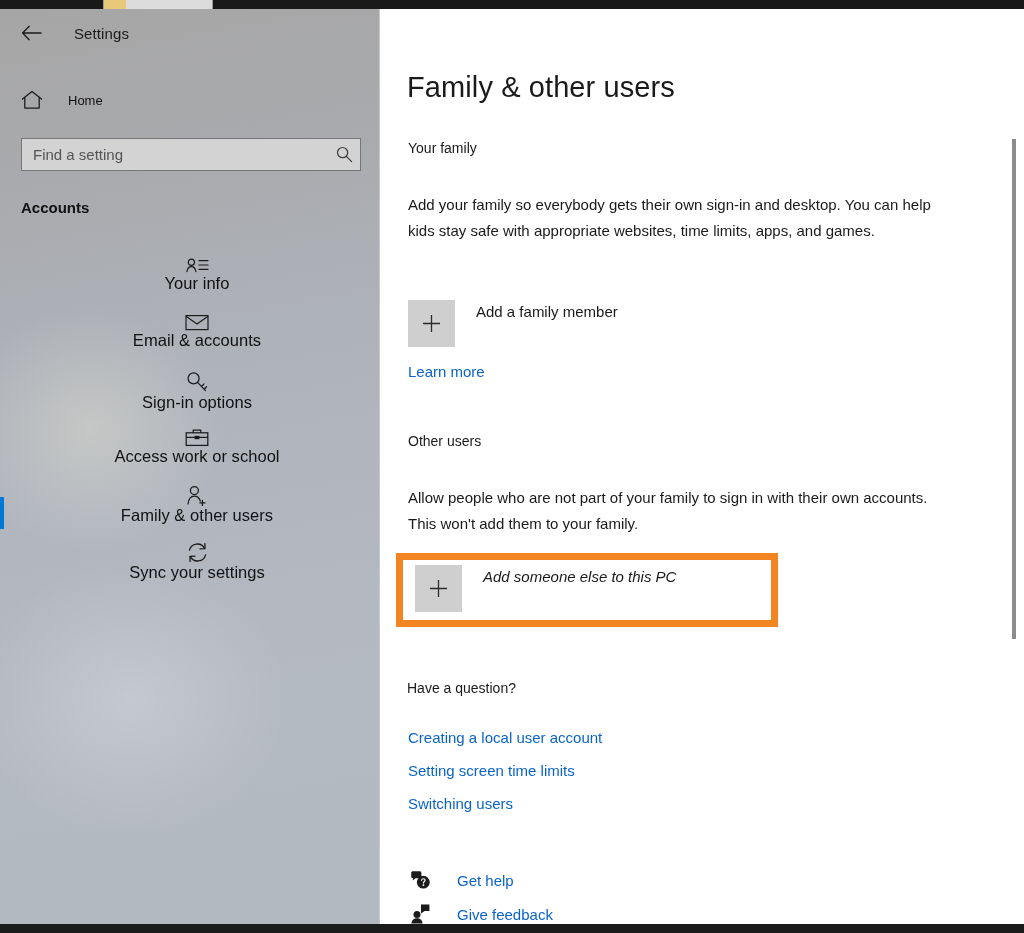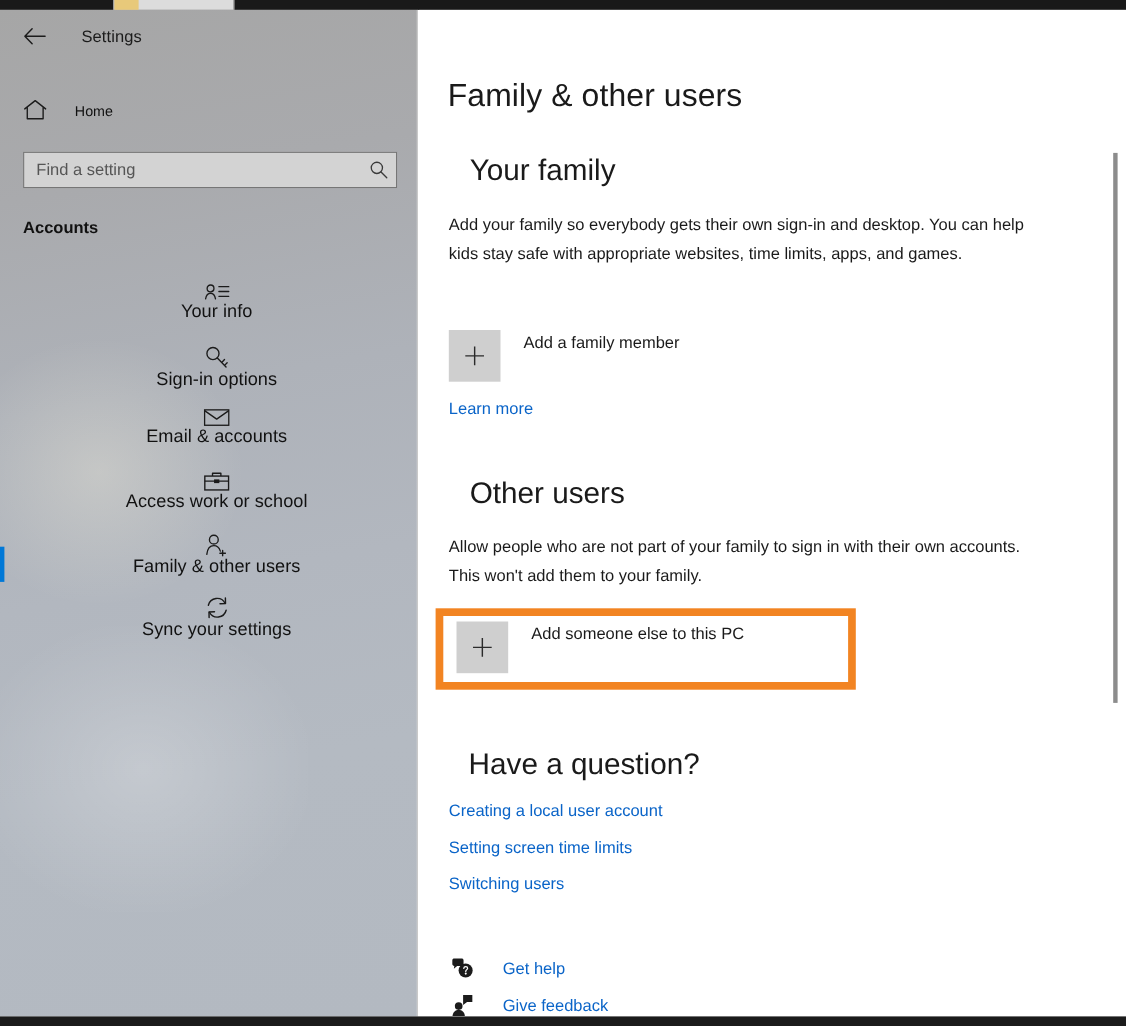--- a/index.html
+++ b/index.html
@@ -174,21 +174,21 @@
     width: 643px; height: 915px;
     background: #ffffff;
     overflow: hidden;
   }
   .page-title {
     position: absolute; left: 26px; top: 62px;
     font-size: 29px; font-weight: 400;
     color: #1a1a1a; letter-spacing: 0.1px;
   }
   .h2 {
-    font-size: 27px; font-weight: 400; color: #1a1a1a; margin-left: 19px;
+    font-size: 14px; font-weight: 400; color: #1a1a1a;
   }
   .body-text {
     font-size: 15px; color: #1a1a1a; line-height: 26px;
   }
 
   .your-family-h { position: absolute; left: 27px; top: 131px; }
   .your-family-p {
     position: absolute; left: 27px; top: 183px; width: 525px;
   }
 
@@ -228,21 +228,21 @@
     position: absolute; left: 15px; top: 544px;
     width: 382px; height: 74px;
     border: 7px solid #f28422;
     background: #ffffff;
   }
   .add-someone-row {
     position: absolute; left: 12px; top: 5px;
     width: 350px; height: 47px;
     align-items: flex-start;
   }
-  .add-someone-row .plus-tile-label { margin-top: 3px; }
+  .add-someone-row .plus-tile-label { margin-top: 3px; font-style: italic; }
 
   .question-h { position: absolute; left: 26px; top: 671px; }
   .q-links { position: absolute; left: 27px; top: 720px; }
   .q-links a { display: block; margin-bottom: 16px; }
 
   .help-rows { position: absolute; left: 26px; top: 862px; }
   .help-row {
     display: flex; align-items: center;
     margin-bottom: 14px; cursor: pointer;
   }
@@ -327,37 +327,37 @@
             <path d="M0.9 14.6 C1.6 10.9 3.4 9.6 5.4 9.6 C7.4 9.6 9.2 10.9 9.9 14.6" stroke="#1b1b1b" stroke-width="1.2" fill="none" stroke-linecap="round"></path>
             <path d="M13 3.6 H22 M13 8 H22 M13 12.4 H22" stroke="#1b1b1b" stroke-width="1.2" stroke-linecap="round"></path>
           </svg>
         </span>
         <span class="nav-label">Your info</span>
       </div>
 
       <div class="nav-item">
 
         <span class="nav-icon">
+          <svg width="24" height="17" viewBox="0 0 24 17">
+            <rect x="1" y="1.6" width="22" height="14" stroke="#1b1b1b" stroke-width="1.2" fill="none"></rect>
+            <path d="M1 2.3 L12 10 L23 2.3" stroke="#1b1b1b" stroke-width="1.2" fill="none" stroke-linejoin="round"></path>
+          </svg>
+        </span>
+        <span class="nav-label">Email &amp; accounts</span>
+      </div>
+
+      <div class="nav-item">
+
+        <span class="nav-icon">
           <svg width="22" height="22" viewBox="0 0 22 22">
             <circle cx="7.6" cy="7.4" r="5.5" stroke="#1b1b1b" stroke-width="1.25" fill="none"></circle>
             <path d="M11.6 11.4 L19.5 19.6 M16 15 L18.1 12.9 M18.6 17.7 L20.5 15.7" stroke="#1b1b1b" stroke-width="1.25" fill="none" stroke-linecap="round"></path>
           </svg>
         </span>
         <span class="nav-label">Sign-in options</span>
-      </div>
-
-      <div class="nav-item">
-
-        <span class="nav-icon">
-          <svg width="24" height="17" viewBox="0 0 24 17">
-            <rect x="1" y="1.6" width="22" height="14" stroke="#1b1b1b" stroke-width="1.2" fill="none"></rect>
-            <path d="M1 2.3 L12 10 L23 2.3" stroke="#1b1b1b" stroke-width="1.2" fill="none" stroke-linejoin="round"></path>
-          </svg>
-        </span>
-        <span class="nav-label">Email &amp; accounts</span>
       </div>
 
       <div class="nav-item">
 
         <span class="nav-icon">
           <svg width="24" height="19" viewBox="0 0 24 19">
             <rect x="1.2" y="4.8" width="21.6" height="12.6" stroke="#1b1b1b" stroke-width="1.25" fill="none"></rect>
             <path d="M8.2 4.8 V2.2 H15.8 V4.8" stroke="#1b1b1b" stroke-width="1.25" fill="none" stroke-linejoin="round"></path>
             <path d="M1.2 9.4 H22.8" stroke="#1b1b1b" stroke-width="1.25"></path>
             <rect x="9.6" y="7.8" width="4.8" height="3.4" fill="#1b1b1b"></rect>

